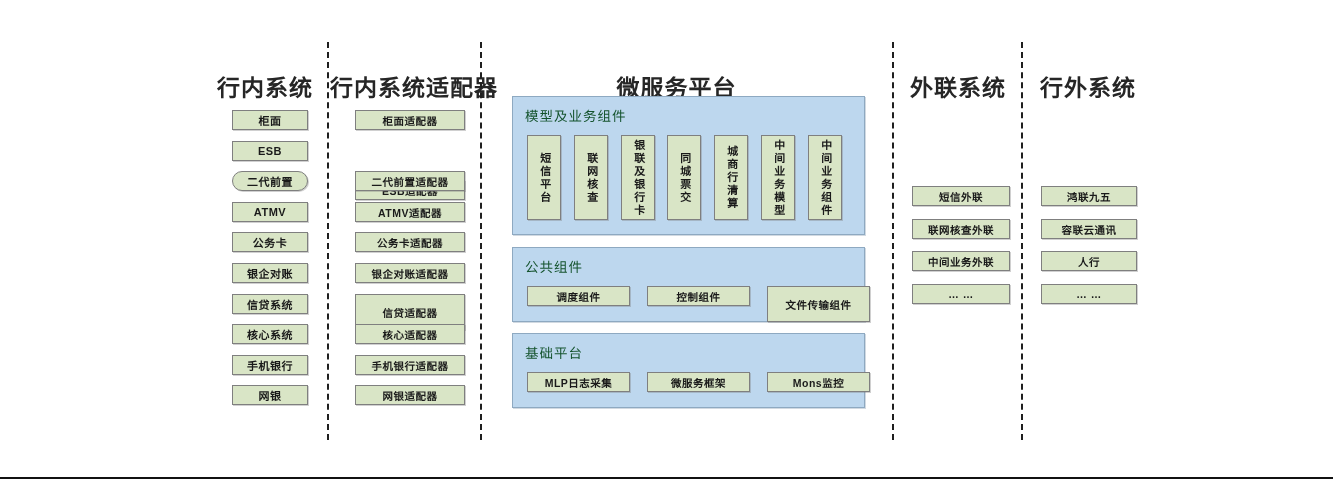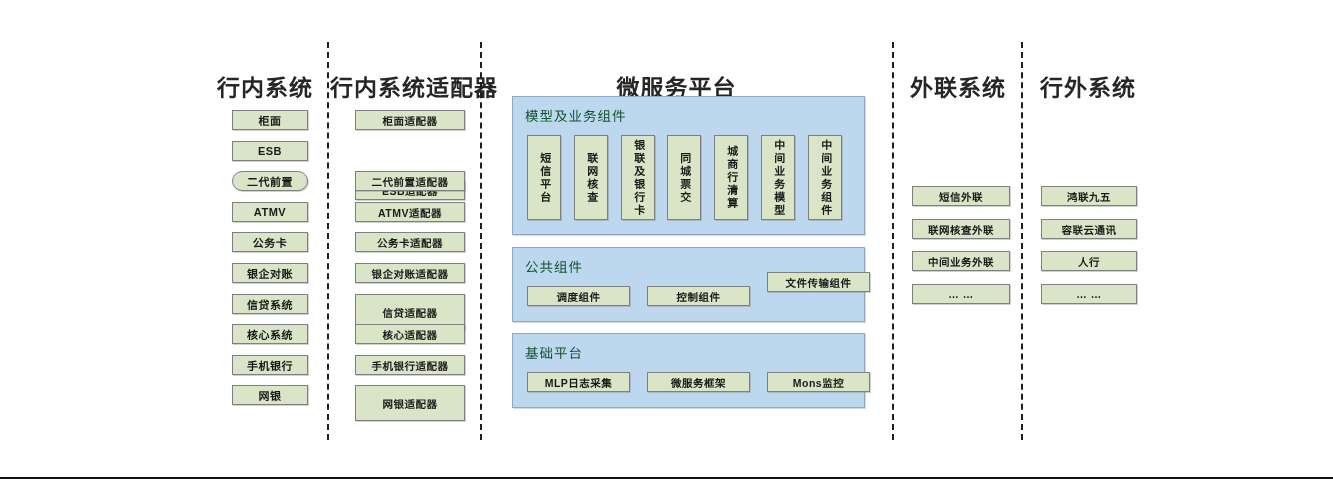--- a/index.html
+++ b/index.html
@@ -132,21 +132,21 @@
   <div id="col-internal-adapters">
       <div class="node small" style="left: 355px; top: 110px; width: 110px; height: 20px;">柜面适配器</div>
       <div class="node small" style="left: 355px; top: 141px; width: 110px; height: 20px; margin-top: 39px;">ESB适配器</div>
       <div class="node small" style="left: 355px; top: 171px; width: 110px; height: 20px;">二代前置适配器</div>
       <div class="node small" style="left: 355px; top: 202px; width: 110px; height: 20px;">ATMV适配器</div>
       <div class="node small" style="left: 355px; top: 232px; width: 110px; height: 20px;">公务卡适配器</div>
       <div class="node small" style="left: 355px; top: 263px; width: 110px; height: 20px;">银企对账适配器</div>
       <div class="node small" style="left: 355px; top: 294px; width: 110px; height: 36px;">信贷适配器</div>
       <div class="node small" style="left: 355px; top: 324px; width: 110px; height: 20px;">核心适配器</div>
       <div class="node small" style="left: 355px; top: 355px; width: 110px; height: 20px;">手机银行适配器</div>
-      <div class="node small" style="left: 355px; top: 385px; width: 110px; height: 36px;">网银适配器</div>
+      <div class="node small" style="left: 355px; top: 385px; width: 110px; height: 20px;">网银适配器</div>
     </div>
 
   <div class="panel" style="left:512px; top:96px; width:353px; height:139px;">
     <div class="panel-label">模型及业务组件</div>
   </div>
   <div id="panel-0-items">
       <div class="node vert" style="left: 527px; top: 135px; width: 34px; height: 85px;">短信平台</div>
       <div class="node vert" style="left: 574px; top: 135px; width: 34px; height: 85px;">联网核查</div>
       <div class="node vert" style="left: 621px; top: 135px; width: 34px; height: 85px;">银联及银行卡</div>
       <div class="node vert" style="left: 667px; top: 135px; width: 34px; height: 85px;">同城票交</div>
@@ -154,21 +154,21 @@
       <div class="node vert" style="left: 761px; top: 135px; width: 34px; height: 85px;">中间业务模型</div>
       <div class="node vert" style="left: 808px; top: 135px; width: 34px; height: 85px;">中间业务组件</div>
     </div>
 
   <div class="panel" style="left:512px; top:247px; width:353px; height:75px;">
     <div class="panel-label">公共组件</div>
   </div>
   <div id="panel-1-items">
       <div class="node small" style="left: 527px; top: 286px; width: 103px; height: 20px;">调度组件</div>
       <div class="node small" style="left: 647px; top: 286px; width: 103px; height: 20px;">控制组件</div>
-      <div class="node small" style="left: 767px; top: 272px; width: 103px; height: 20px; text-align: right;">文件传输组件</div>
+      <div class="node small" style="left: 767px; top: 286px; width: 103px; height: 36px; text-align: right;">文件传输组件</div>
     </div>
 
   <div class="panel" style="left:512px; top:333px; width:353px; height:75px;">
     <div class="panel-label">基础平台</div>
   </div>
   <div id="panel-2-items">
       <div class="node small" style="left: 527px; top: 372px; width: 103px; height: 20px;">MLP日志采集</div>
       <div class="node small" style="left: 647px; top: 372px; width: 103px; height: 20px;">微服务框架</div>
       <div class="node small" style="left: 767px; top: 372px; width: 103px; height: 20px;">Mons监控</div>
     </div>

